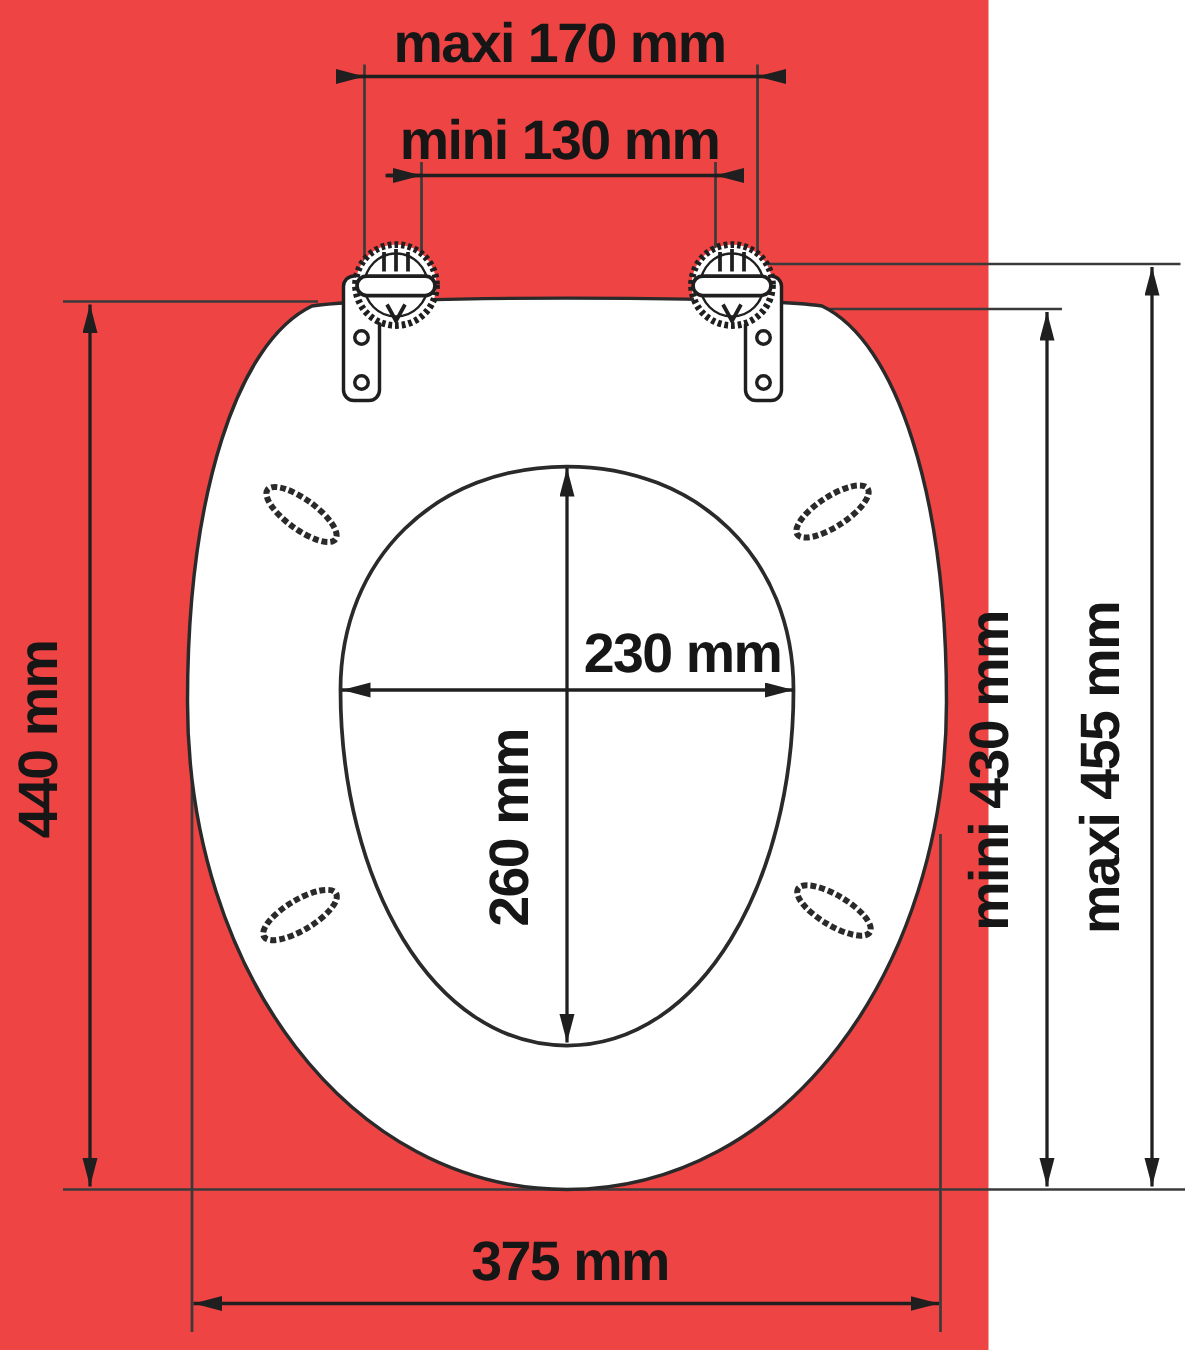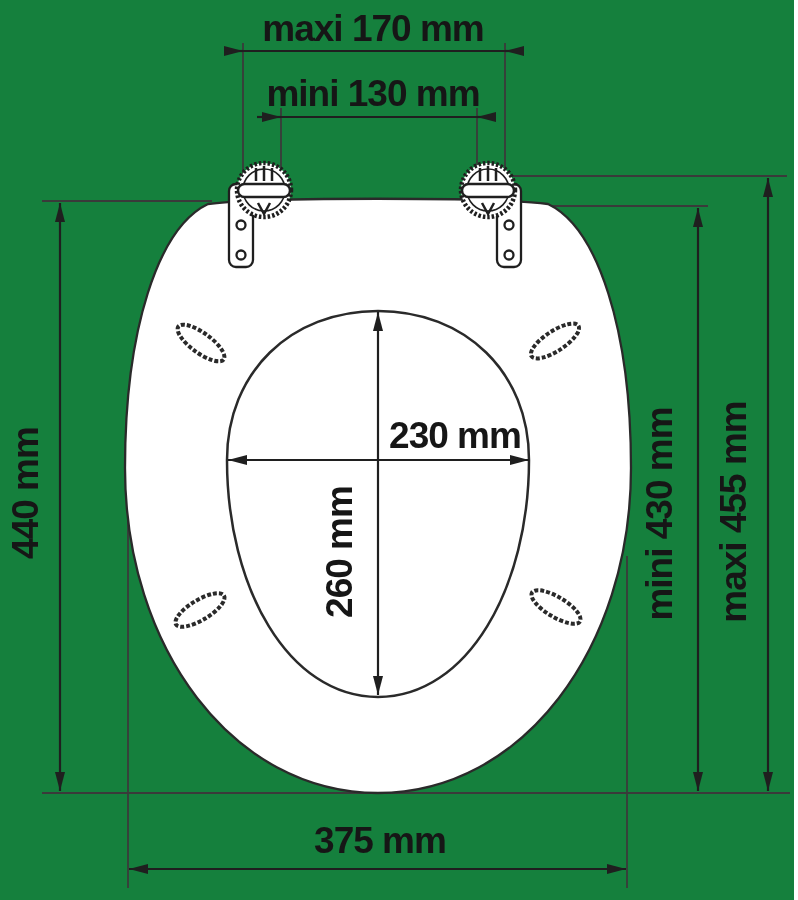--- a/index.html
+++ b/index.html
@@ -1,19 +1,19 @@
 <!DOCTYPE html>
 <html><head>
 <meta charset="utf-8">
 <style>
   html,body{margin:0;padding:0;background:#ffffff;}
   .stage{
     position:relative;
-    width:794px;height:900px;
-    background:#15803d;
+    width:659px;height:900px;
+    background:#ef4444;
     font-family:"Liberation Sans", sans-serif;
   }
   svg{display:block;}
   .dim-label{
     font-family:"Liberation Sans", sans-serif;
     font-weight:bold;
     font-size:37px;
     letter-spacing:-1px;
     fill:#161616;
   }

